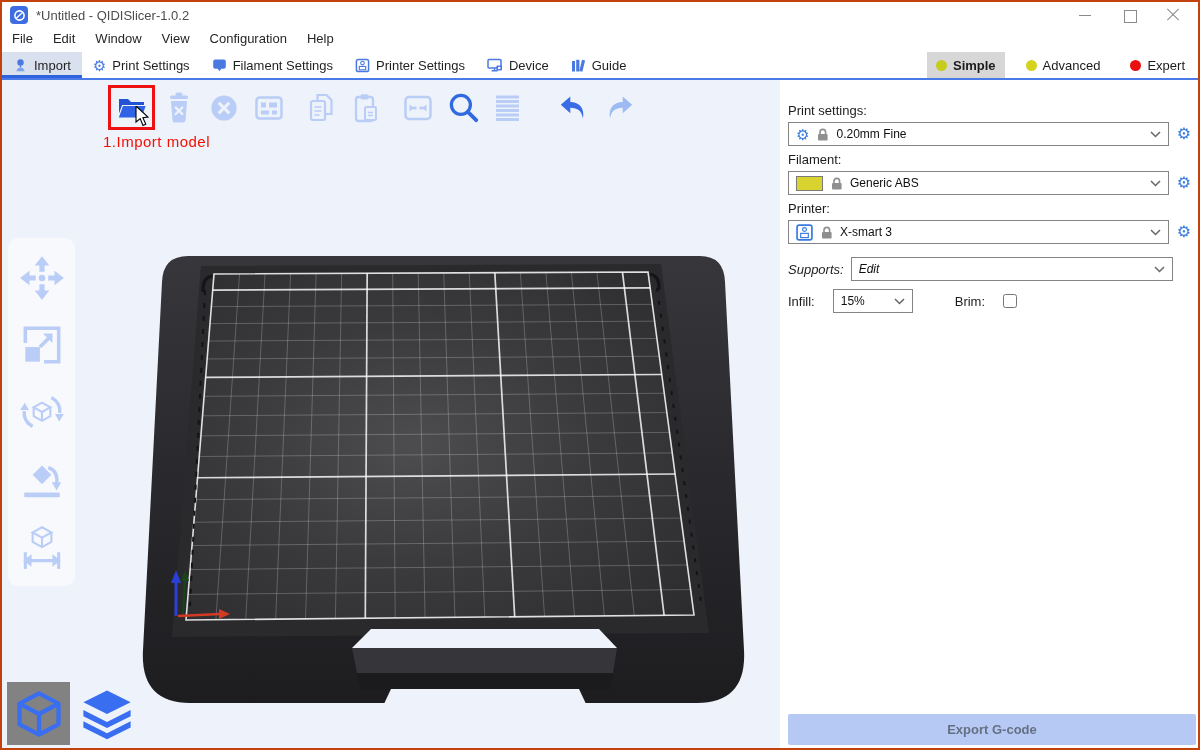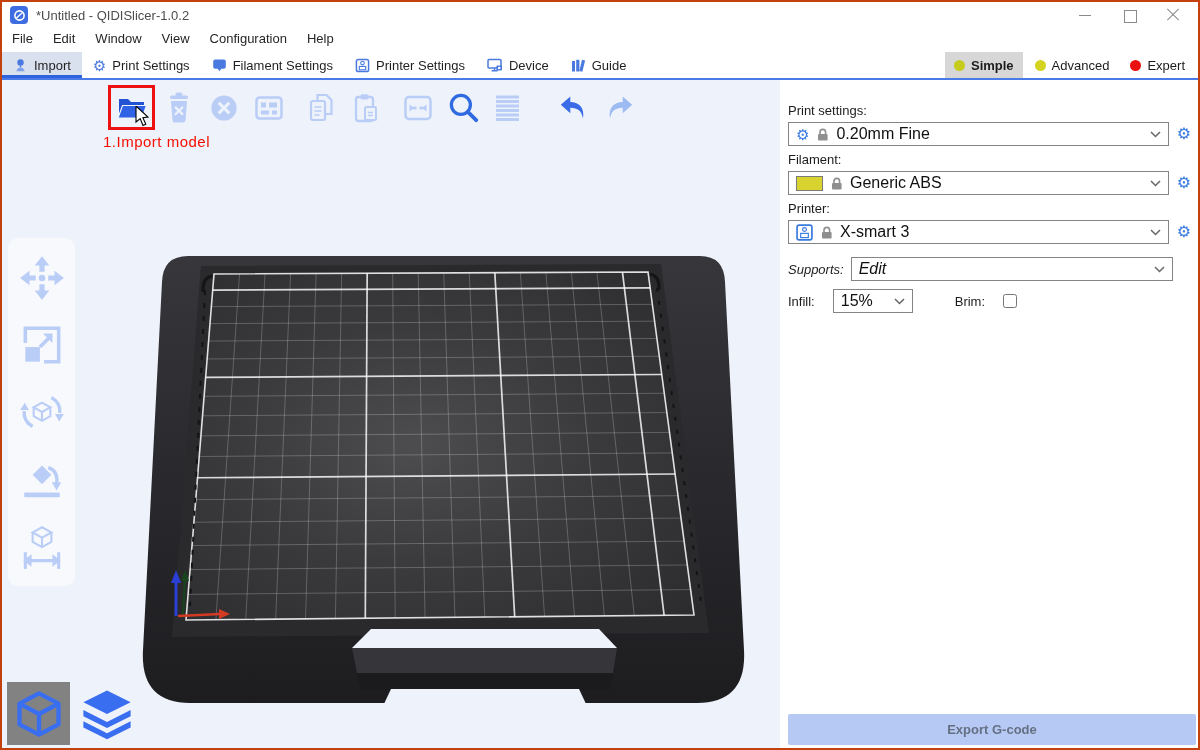--- a/index.html
+++ b/index.html
@@ -24,21 +24,21 @@
   .menubar { height:24px; display:flex; align-items:flex-start; padding-left:0; background:#fff; }
   .menu-item { font-size:13px; color:#262626; padding:3px 10px; }
 
   
   .tabbar { height:28px; display:flex; align-items:stretch; border-bottom:2px solid #4a79e8;
             background:#fff; position:relative; }
   .tab { display:flex; align-items:center; gap:6px; font-size:13px; color:#1f1f1f; padding:0 11px; }
   .tab.active { background:#d9e0ee; box-shadow:inset 0 -3px 0 #2f62dd; }
   .tab svg, .tab .gearglyph { flex:0 0 auto; }
   .gearglyph { font-size:15px; color:#4a7ae0; line-height:1; }
-  .modes { position:absolute; right:4px; top:0; bottom:0; display:flex; align-items:stretch; gap:3px; }
+  .modes { position:absolute; right:4px; top:0; bottom:0; display:flex; align-items:stretch; gap:12px; }
   .mode { display:flex; align-items:center; gap:6px; font-size:13px; color:#1b1b1b; padding:0 9px; }
   .mode.active { background:#d7d7d7; font-weight:bold; }
   .dot { width:11px; height:11px; border-radius:50%; flex:0 0 auto; }
 
   
   .main { flex:1; display:flex; min-height:0; }
   .viewport { flex:1; position:relative; background:#eef2fb; overflow:hidden; }
   .bed-svg { position:absolute; inset:0; }
 
   
@@ -62,21 +62,21 @@
   .view-bar { position:absolute; left:5px; bottom:3px; display:flex; gap:5px; align-items:flex-end; }
   .view-btn { width:63px; height:63px; display:flex; align-items:center; justify-content:center; }
   .view-btn.active-3d { background:#828282; }
 
   
   .sidebar { width:418px; background:#fff; position:relative; padding:4px 4px 0 8px; }
   .lbl { font-size:13px; color:#1c1c1c; margin:19px 0 4px; }
   .combo-row { display:flex; align-items:center; gap:5px; }
   .combo { flex:1; height:24px; border:1px solid #848484; background:#fff;
            display:flex; align-items:center; padding:0 7px; gap:8px; }
-  .combo .txt { font-size:16px; color:#101010; }
+  .combo .txt { font-size:12px; color:#101010; }
   .chev { margin-left:auto; flex:0 0 auto; }
   .gear-btn { width:20px; height:22px; font-size:16px; color:#3a7be0; text-align:center; line-height:22px; flex:0 0 auto; }
   .combo-gear { font-size:15px; color:#3a7be0; line-height:1; }
   .swatch { width:27px; height:15px; background:#d8d32f; border:1px solid #7a7a7a; flex:0 0 auto; }
   .supports-row { display:flex; align-items:center; margin-top:13px; gap:7px;font-style:italic; }
   .infill-row { display:flex; align-items:center; margin-top:8px; gap:18px; }
   .small-combo { flex:0 0 80px; }
   .brim-label { margin-left:24px; }
   .infill-row input[type=checkbox] { width:14px; height:14px; accent-color:#fff; }
   .export-btn { position:absolute; left:8px; right:2px; bottom:3px; height:31px; background:#b6c9f4;

